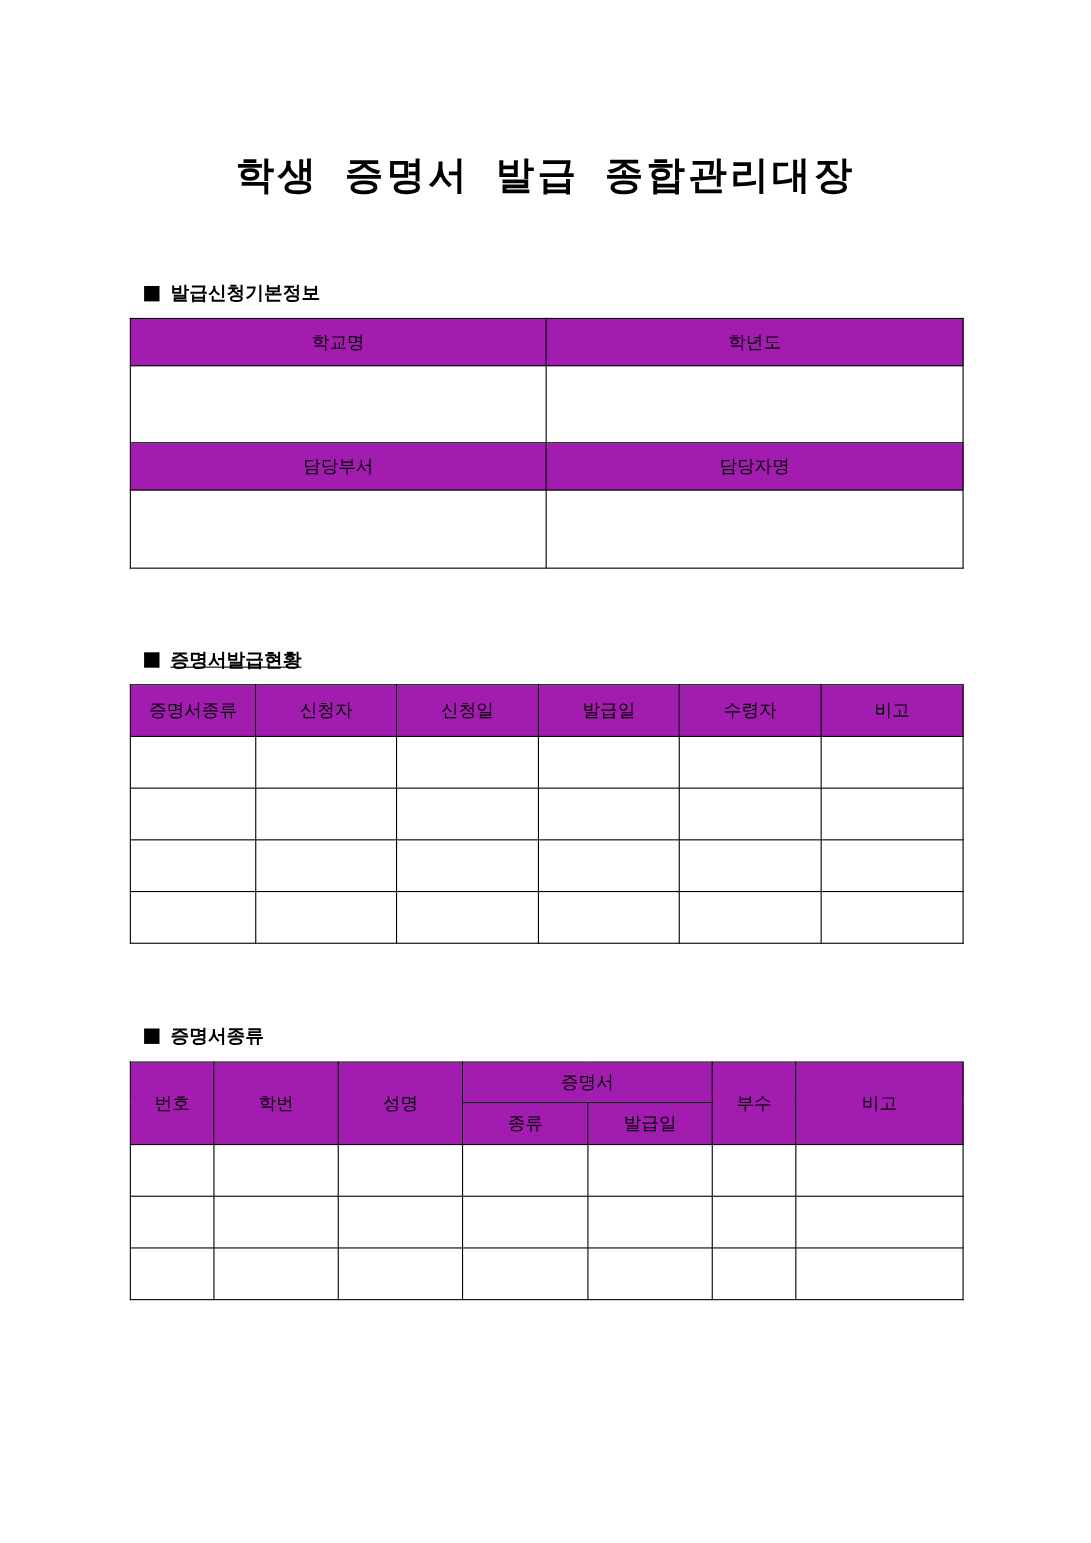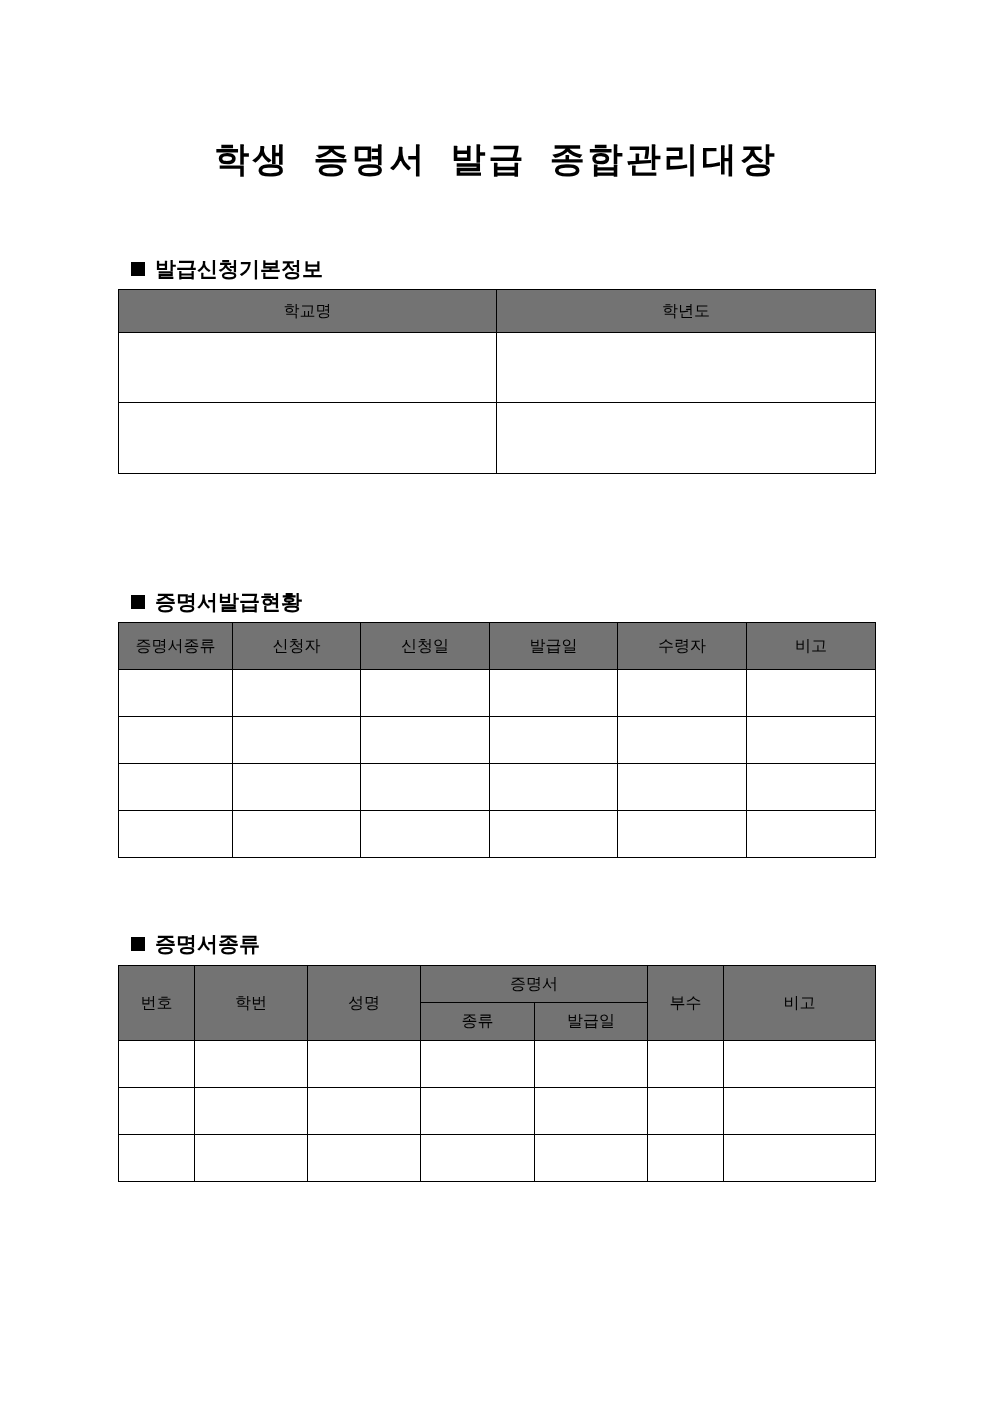--- a/index.html
+++ b/index.html
@@ -1,22 +1,22 @@
 <!DOCTYPE html>
 <html><head>
 <meta charset="utf-8">
 <style>
   html, body { margin: 0; padding: 0; background: #ffffff; }
   body { width: 992px; height: 1403px; position: relative; font-family: "DejaVu Sans", "Liberation Sans", sans-serif; color: #000; }
   .title { position: absolute; left: 0; width: 992px; top: 136px; text-align: center; font-size: 35px; font-weight: bold; letter-spacing: 3px; word-spacing: 8px; }
-  .section-heading { position: absolute; left: 119px; font-size: 21px; font-weight: bold; display: flex; align-items: center; gap: 10px; padding-left: 12px; }
+  .section-heading { position: absolute; left: 119px; font-size: 17px; font-weight: bold; display: flex; align-items: center; gap: 10px; padding-left: 12px; }
   .square { display: inline-block; width: 14px; height: 14px; background: #000; }
   table { position: absolute; left: 118px; border-collapse: collapse; table-layout: fixed; width: 757px; }
   td, th { border: 1.5px solid #000; padding: 0; font-weight: normal; font-size: 16px; text-align: center; vertical-align: middle; }
-  th { background: #737373; }
+  th { background: #a21caf; }
   td { background: #ffffff; }
 </style>
 </head>
 <body>
 
 <div class="title">학생 증명서 발급 종합관리대장</div>
 
 <div class="section-heading" style="top:255px;">
   <span class="square"></span>
   <span>발급신청기본정보</span>
@@ -28,28 +28,32 @@
     </colgroup>
   <tbody>
       <tr style="height:43px;">
     <th>학교명</th>
     <th>학년도</th>
   </tr>
   <tr style="height:70px;">
     <td></td>
     <td></td>
   </tr>
+  <tr style="height:43px;">
+    <th>담당부서</th>
+    <th>담당자명</th>
+  </tr>
   <tr style="height:71px;">
     <td></td>
     <td></td>
   </tr>
 </tbody>
   </table>
 
-<div class="section-heading" style="top:588px;">
+<div class="section-heading" style="top:588px;text-decoration:underline;">
   <span class="square"></span>
   <span>증명서발급현황</span>
 </div>
 <table style="top:622px;">
   <colgroup>
     <col style="width:114px">
       <col style="width:128px">
       <col style="width:129px">
     <col style="width:128px">
       <col style="width:129px">

